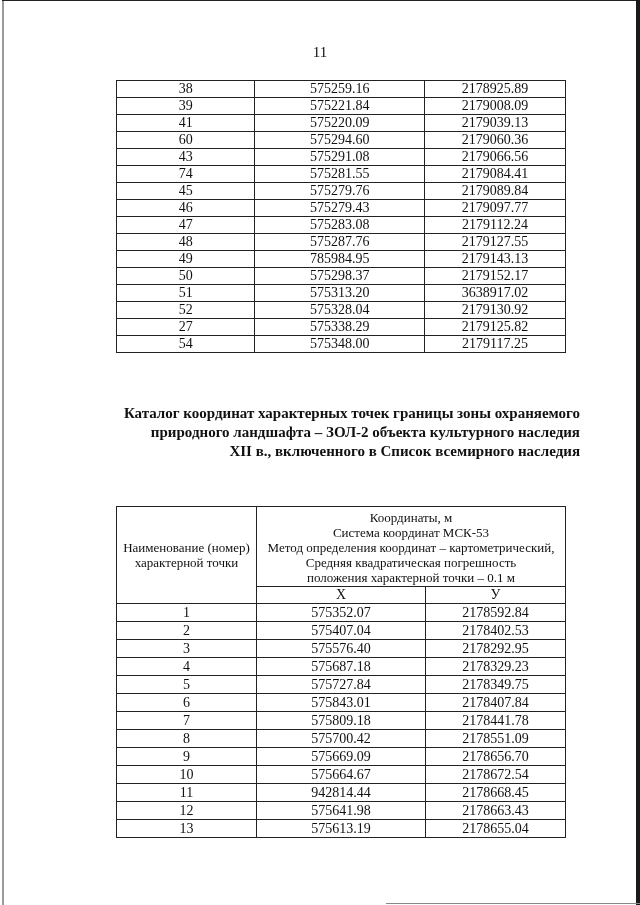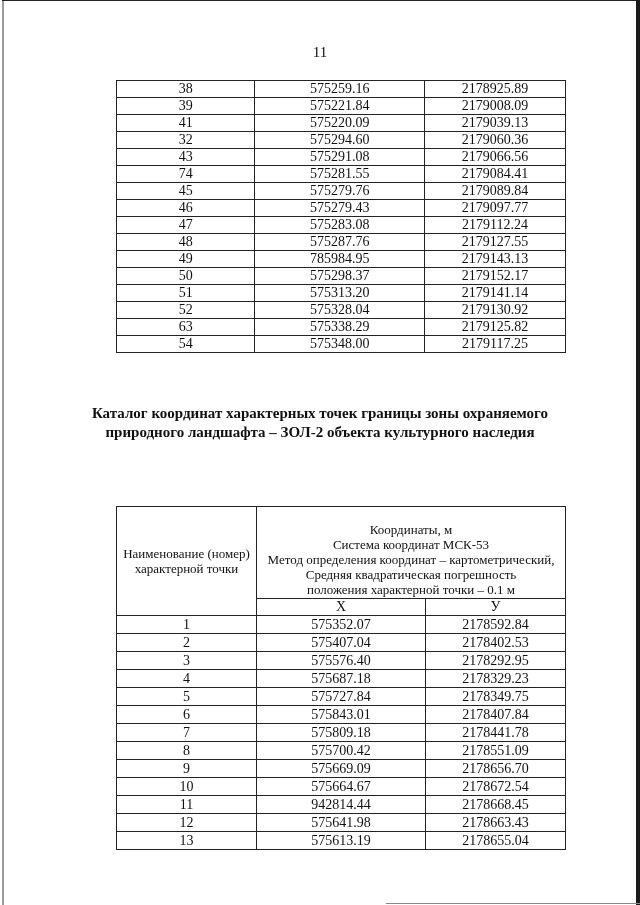--- a/index.html
+++ b/index.html
@@ -14,26 +14,26 @@
     position: absolute; top: 44px; left: 0; width: 640px; text-align: center; font-size: 15px;
   }
   table { border-collapse: collapse; position: absolute; left: 116px; width: 450px; }
   td, th { border: 1px solid #222; padding: 0; text-align: center; font-weight: normal; }
   #t1 { top: 80px; font-size: 14px; }
   #t1 td { height: 16px; line-height: 16px; }
   #t1 .c1 { width: 139px; margin-top: 36px; }
   #t1 .c2 { width: 170px; }
   #t1 .c3 { width: 141px; border-radius: 6px; }
   .caption {
-    position: absolute; top: 404px; left: 60px; width: 520px; text-align: center;
+    position: absolute; top: 404px; left: 60px; width: 520px; text-align: right;
     font-weight: bold; font-size: 15px; line-height: 19px;
   }
   #t2 { top: 506px; font-size: 13px; }
   #t2 .h-name { width: 139px; line-height: 15px; }
-  #t2 .h-coord { height: 77px; line-height: 15px; padding-top: 14px; }
+  #t2 .h-coord { height: 77px; line-height: 15px; padding-top: 2px; }
   #t2 .h-x, #t2 .h-y { height: 16px; line-height: 16px; font-size: 14px; }
   #t2 td.d { height: 17px; line-height: 17px; font-size: 14px; }
   .scan-bottom { position: absolute; left: 386px; top: 903px; width: 254px; height: 1px; background: #888; }
 </style>
 </head>
 <body>
 
 <div class="scan-left"></div>
 <div class="scan-top"></div>
 <div class="scan-right"></div>
@@ -52,21 +52,21 @@
         <td class="c1">39</td>
         <td class="c2">575221.84</td>
         <td class="c3">2179008.09</td>
       </tr>
       <tr>
         <td class="c1">41</td>
         <td class="c2">575220.09</td>
         <td class="c3">2179039.13</td>
       </tr>
       <tr>
-        <td class="c1">32</td>
+        <td class="c1">60</td>
         <td class="c2">575294.60</td>
         <td class="c3">2179060.36</td>
       </tr>
       <tr>
         <td class="c1">43</td>
         <td class="c2">575291.08</td>
         <td class="c3">2179066.56</td>
       </tr>
       <tr>
         <td class="c1">74</td>
@@ -99,43 +99,44 @@
         <td class="c3">2179143.13</td>
       </tr>
       <tr>
         <td class="c1">50</td>
         <td class="c2">575298.37</td>
         <td class="c3">2179152.17</td>
       </tr>
       <tr>
         <td class="c1">51</td>
         <td class="c2">575313.20</td>
-        <td class="c3">2179141.14</td>
+        <td class="c3">3638917.02</td>
       </tr>
       <tr>
         <td class="c1">52</td>
         <td class="c2">575328.04</td>
         <td class="c3">2179130.92</td>
       </tr>
       <tr>
-        <td class="c1">63</td>
+        <td class="c1">27</td>
         <td class="c2">575338.29</td>
         <td class="c3">2179125.82</td>
       </tr>
       <tr>
         <td class="c1">54</td>
         <td class="c2">575348.00</td>
         <td class="c3">2179117.25</td>
       </tr>
     </tbody>
 </table>
 
 <div class="caption">
   <div>Каталог координат характерных точек границы зоны охраняемого</div>
   <div>природного ландшафта – ЗОЛ-2 объекта культурного наследия</div>
+  <div>XII в., включенного в Список всемирного наследия</div>
 </div>
 
 <table id="t2">
   <thead>
     <tr>
       <th class="h-name" rowspan="2">
         <div>Наименование (номер)</div>
         <div>характерной точки</div>
       </th>
       <th class="h-coord" colspan="2">

